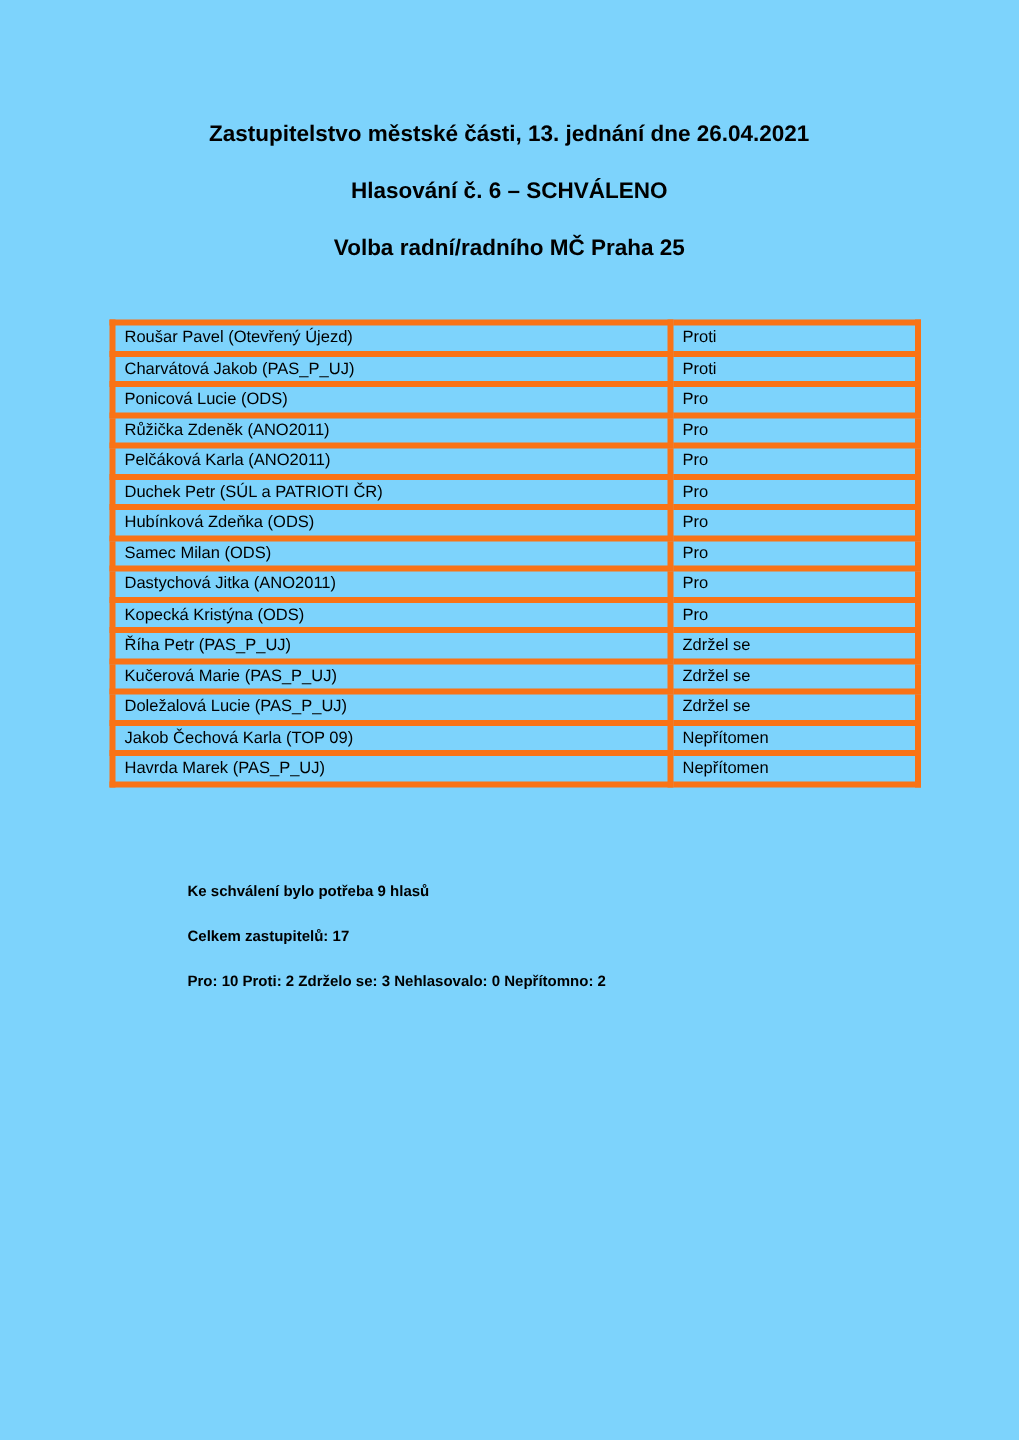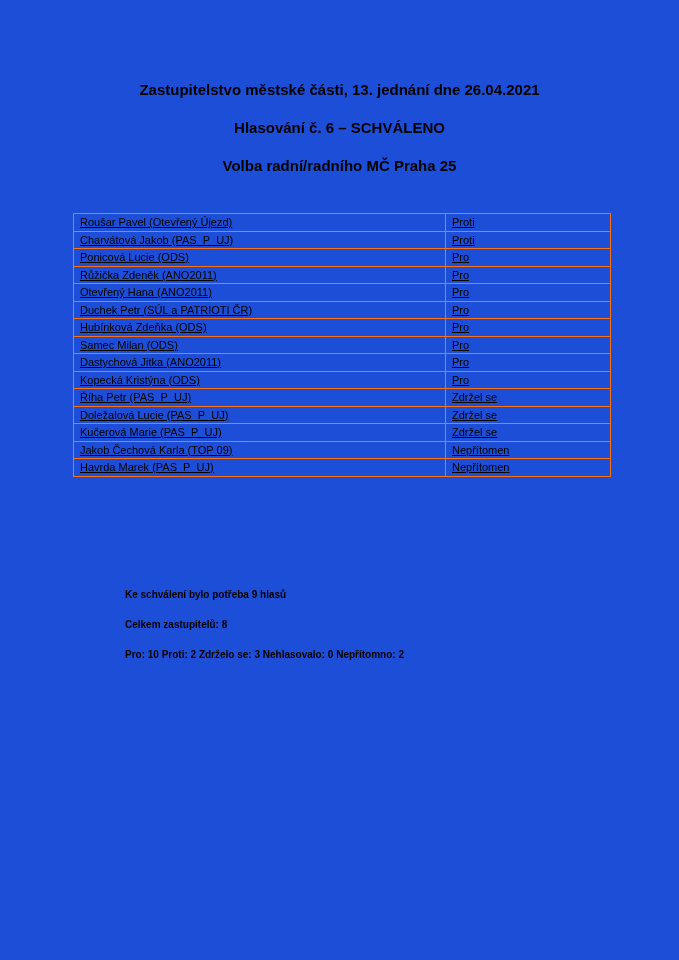--- a/index.html
+++ b/index.html
@@ -4,21 +4,21 @@
 <style>
   html, body {
     margin: 0;
     padding: 0;
     background: #ffffff;
   }
   .page {
     position: relative;
     width: 679px;
     height: 960px;
-    background: #1d4ed8;
+    background: #7dd3fc;
     font-family: "Liberation Sans", sans-serif;
     color: #000000;
     overflow: hidden;
   }
   .heading {
     position: absolute;
     left: 0;
     width: 679px;
     text-align: center;
     font-weight: bold;
@@ -33,29 +33,28 @@
 
   table.vote-table {
     position: absolute;
     left: 73px;
     top: 213px;
     width: 537px;
     border-collapse: collapse;
     table-layout: fixed;
   }
   table.vote-table td {
-    border: 1px solid #f97316;
+    border: 4px solid #f97316;
     font-size: 11px;
     line-height: 16.5px;
     height: 16.5px;
     padding: 0 0 0 6px;
     vertical-align: middle;
     white-space: nowrap;
     overflow: hidden;
-    text-decoration: underline;
   }
   table.vote-table col.c-name { width: 372px; }
   table.vote-table col.c-vote { width: 165px; }
 
   .summary-line {
     position: absolute;
     left: 82px;
     font-weight: bold;
     font-size: 10px;
     line-height: 14px;
@@ -94,21 +93,21 @@
         </tr>
         <tr>
           <td>Ponicová Lucie (ODS)</td>
           <td>Pro</td>
         </tr>
         <tr>
           <td>Růžička Zdeněk (ANO2011)</td>
           <td>Pro</td>
         </tr>
         <tr>
-          <td>Otevřený Hana (ANO2011)</td>
+          <td>Pelčáková Karla (ANO2011)</td>
           <td>Pro</td>
         </tr>
         <tr>
           <td>Duchek Petr (SÚL a PATRIOTI ČR)</td>
           <td>Pro</td>
         </tr>
         <tr>
           <td>Hubínková Zdeňka (ODS)</td>
           <td>Pro</td>
         </tr>
@@ -122,37 +121,37 @@
         </tr>
         <tr>
           <td>Kopecká Kristýna (ODS)</td>
           <td>Pro</td>
         </tr>
         <tr>
           <td>Říha Petr (PAS_P_UJ)</td>
           <td>Zdržel se</td>
         </tr>
         <tr>
-          <td>Doležalová Lucie (PAS_P_UJ)</td>
+          <td>Kučerová Marie (PAS_P_UJ)</td>
           <td>Zdržel se</td>
         </tr>
         <tr>
-          <td>Kučerová Marie (PAS_P_UJ)</td>
+          <td>Doležalová Lucie (PAS_P_UJ)</td>
           <td>Zdržel se</td>
         </tr>
         <tr>
           <td>Jakob Čechová Karla (TOP 09)</td>
           <td>Nepřítomen</td>
         </tr>
         <tr>
           <td>Havrda Marek (PAS_P_UJ)</td>
           <td>Nepřítomen</td>
         </tr>
       </tbody>
   </table>
 
   <div class="summary-line s1">Ke schválení bylo potřeba 9 hlasů</div>
 
-  <div class="summary-line s2">Celkem zastupitelů: 8</div>
+  <div class="summary-line s2">Celkem zastupitelů: 17</div>
 
   <div class="summary-line s3">Pro: 10 Proti: 2 Zdrželo se: 3 Nehlasovalo: 0 Nepřítomno: 2</div>
 
 </div>
 
 </body></html>

